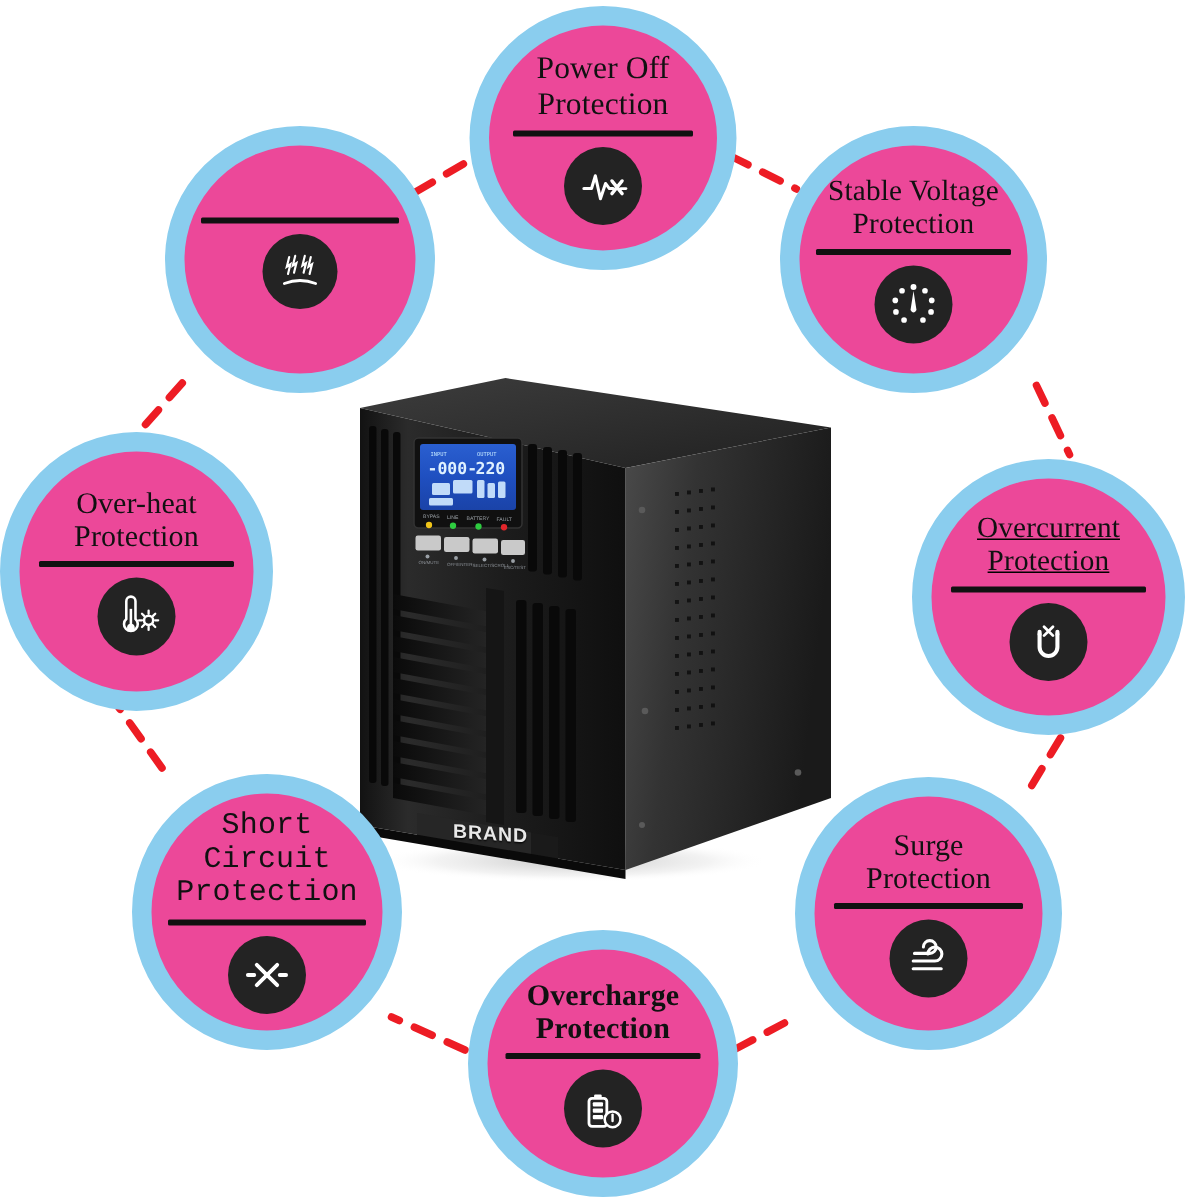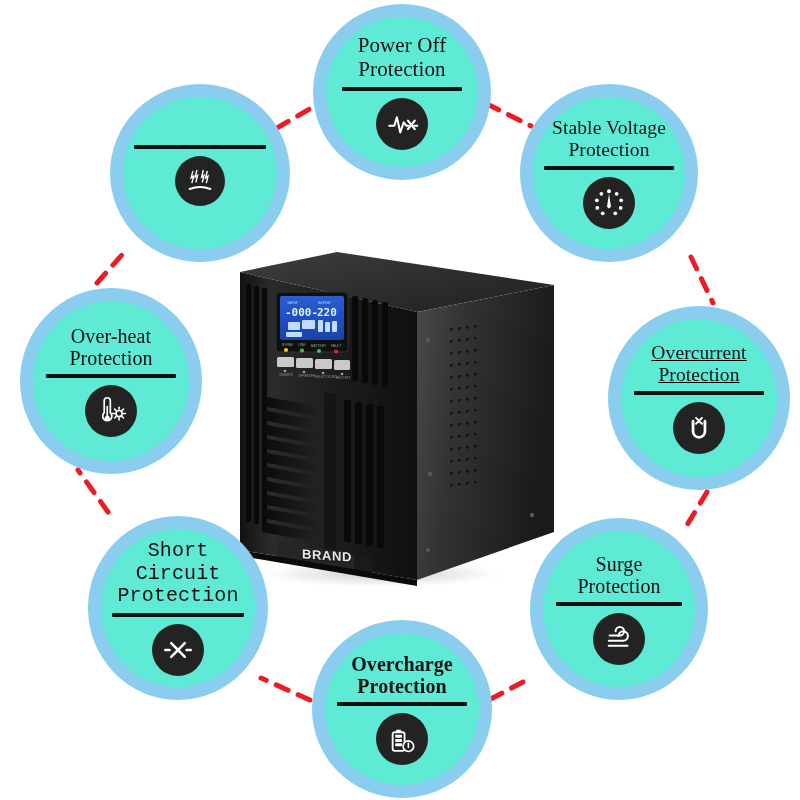--- a/index.html
+++ b/index.html
@@ -25,21 +25,21 @@
     pointer-events: none;
   }
 
   
   .bubble {
     position: absolute;
     z-index: 3;
     border-style: solid;
     border-color: #8ACDEE;
     border-radius: 50%;
-    background: #5eead4;
+    background: #ec4899;
     box-sizing: border-box;
     display: flex;
     flex-direction: column;
     align-items: center;
     justify-content: flex-start;
   }
   .bubble-inner {
     width: 100%;
     height: 100%;
     display: flex;
@@ -68,21 +68,21 @@
     display: flex;
     align-items: center;
     justify-content: center;
   }
   .icon-badge svg { display: block; }
 
   
   #bubble-power-off      { left: 313px; top: 4px;   width: 178px; height: 176px; border-width: 13px; }
   #bubble-magnetic       { left: 110px; top: 84px;  width: 180px; height: 178px; border-width: 13px; }
   #bubble-stable-voltage { left: 520px; top: 84px;  width: 178px; height: 178px; border-width: 13px; }
-  #bubble-over-heat      { left: 20px;   top: 288px; width: 182px; height: 186px; border-width: 13px; }
+  #bubble-over-heat      { left: 0;   top: 288px; width: 182px; height: 186px; border-width: 13px; }
   #bubble-overcurrent    { left: 608px; top: 306px; width: 182px; height: 184px; border-width: 13px; text-decoration: underline; }
   #bubble-short-circuit  { left: 88px;  top: 516px; width: 180px; height: 184px; border-width: 13px; font-family: Liberation Mono, monospace; }
   #bubble-surge          { left: 530px; top: 518px; width: 178px; height: 182px; border-width: 13px; }
   #bubble-overcharge     { left: 312px; top: 620px; width: 180px; height: 178px; border-width: 13px; font-weight: bold; }
 
   
   #bubble-power-off      .bubble-title { font-size: 21px; }
   #bubble-power-off      .rule         { width: 120px; }
   #bubble-magnetic       .bubble-title { font-size: 18px; }
   #bubble-magnetic       .rule         { width: 132px; }

